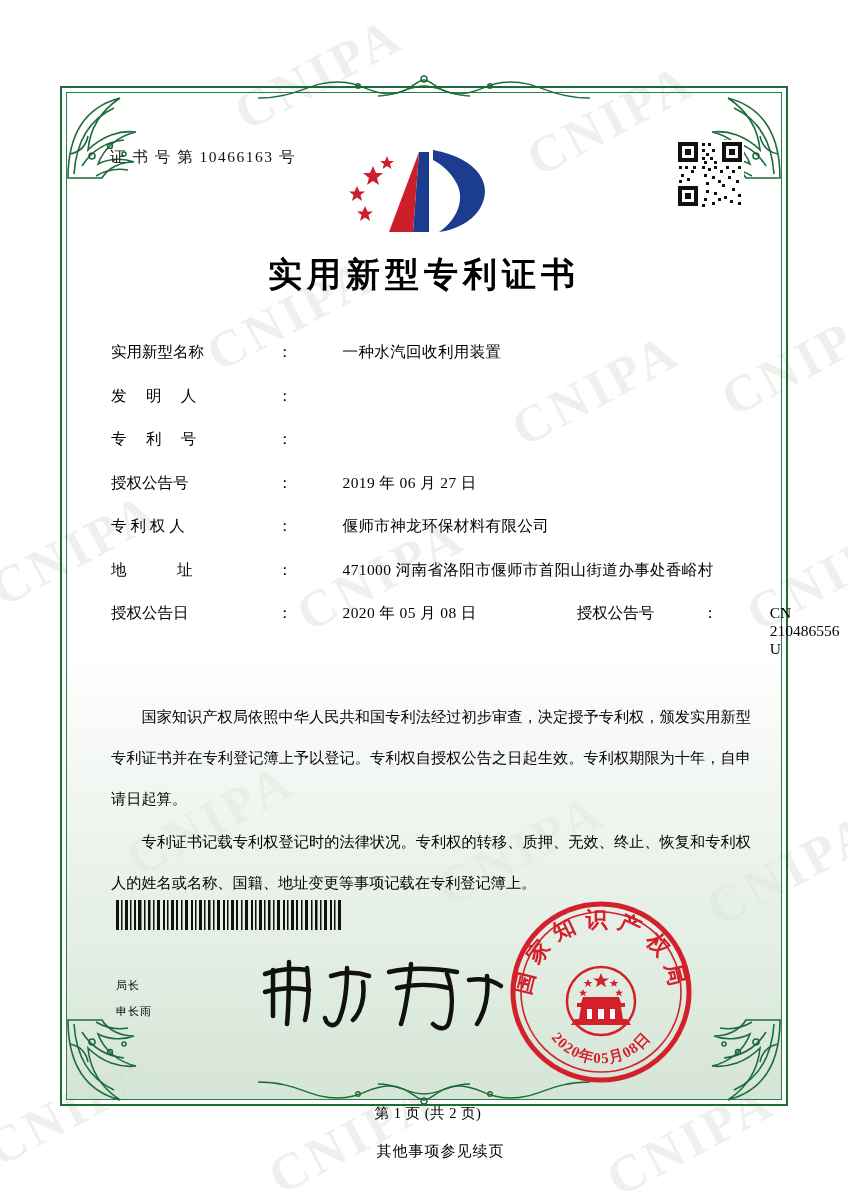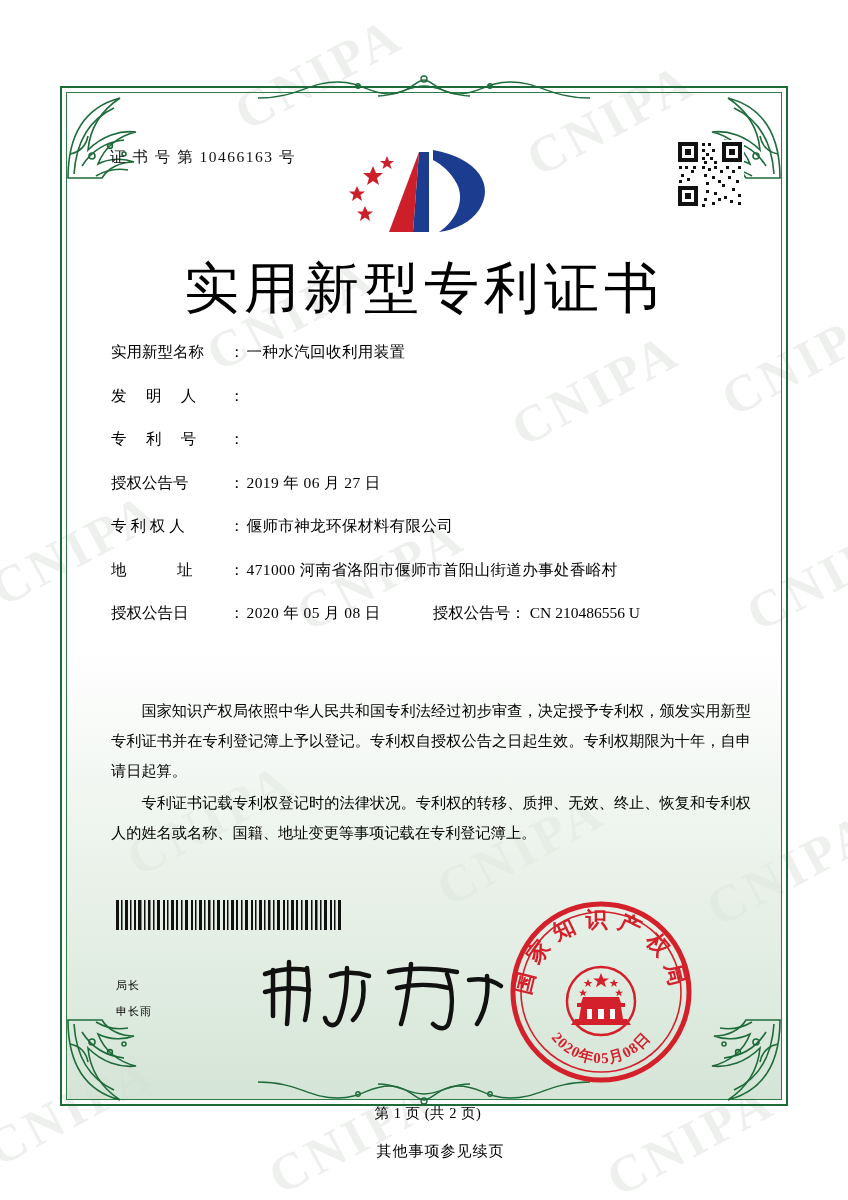--- a/index.html
+++ b/index.html
@@ -132,39 +132,40 @@
     height: 92px;
   }
   .logo svg { display: block; width: 100%; height: 100%; }
 
   .main-title {
     position: absolute;
     left: 0;
     right: 0;
     top: 160px;
     text-align: center;
-    font-size: 55px;
-    font-weight: normal;
+    font-size: 34px;
+    font-weight: bold;
     letter-spacing: 5px;
     color: #000;
     font-family: "Liberation Serif", "DejaVu Serif", serif;
   }
 
   .fields {
     position: absolute;
     left: 45px;
     top: 250px;
     width: 640px;
   }
   .field-row {
     display: flex;
     align-items: baseline;
     margin-bottom: 22.5px;
     font-size: 15.5px;
     color: #000;
+    gap: 48px;
   }
   .field-label {
     width: 118px;
     flex: none;
     letter-spacing: 0px;
     white-space: pre;
   }
   .field-colon { flex: none; margin-right: 2px; }
   .field-value { flex: 1; letter-spacing: 0.4px; }
 
@@ -174,21 +175,21 @@
     white-space: pre;
   }
   .sub-value { margin-left: 2px; }
 
   .paragraphs {
     position: absolute;
     left: 45px;
     top: 604px;
     width: 640px;
     font-size: 15.2px;
-    line-height: 30px;
+    line-height: 41px;
     color: #000;
     text-align: justify;
   }
   .paragraphs p {
     margin: 0 0 2px 0;
     text-indent: 2em;
   }
 
   .barcode {
     position: absolute;

